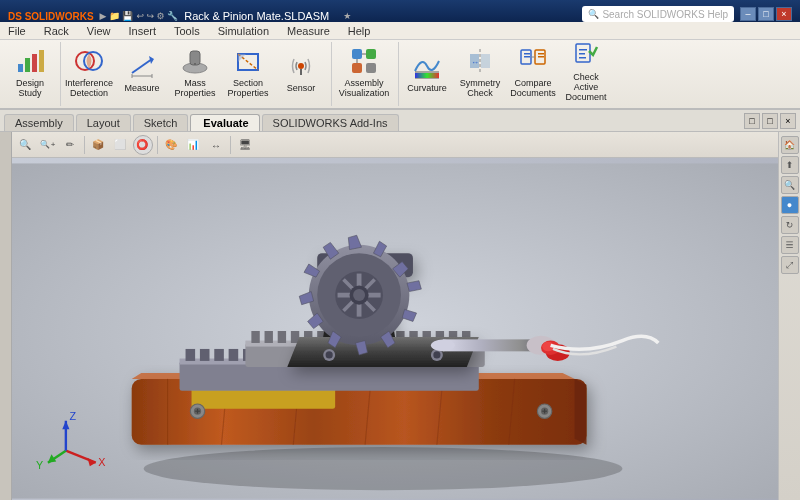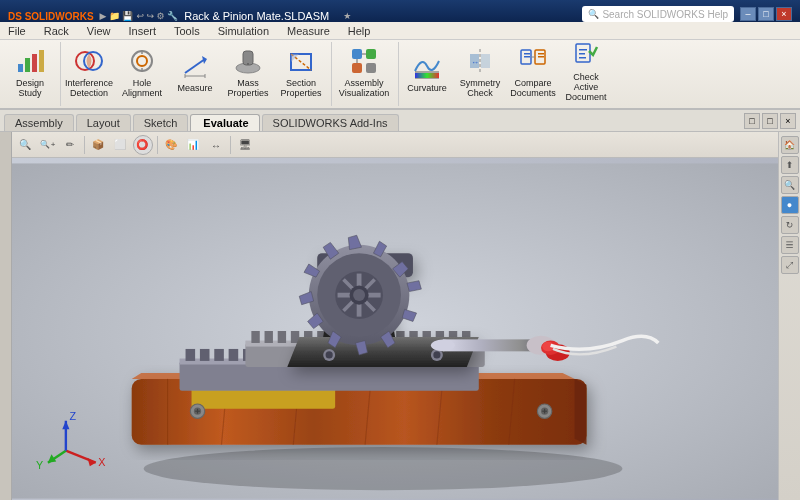--- a/index.html
+++ b/index.html
@@ -250,31 +250,20 @@
           <ellipse cx="11" cy="15" rx="9" ry="9" fill="none" stroke="#cc3333" stroke-width="2"></ellipse>
           <ellipse cx="19" cy="15" rx="9" ry="9" fill="none" stroke="#3366cc" stroke-width="2"></ellipse>
           <path d="M15 8 Q20 15 15 22 Q10 15 15 8" fill="#cc6633" opacity="0.5"></path>
         </svg>
       </div>
       <span class="btn-label">Interference<br>Detection</span>
     </div>
     <div class="toolbar-btn">
       <div class="icon-box">
         <svg width="30" height="30" viewBox="0 0 30 30">
-          <circle cx="15" cy="15" r="10" fill="none" stroke="#888" stroke-width="2"></circle>
-          <circle cx="15" cy="15" r="5" fill="none" stroke="#cc6600" stroke-width="2"></circle>
-          <line x1="15" y1="4" x2="15" y2="8" stroke="#888" stroke-width="1.5"></line>
-          <line x1="15" y1="22" x2="15" y2="26" stroke="#888" stroke-width="1.5"></line>
-        </svg>
-      </div>
-      <span class="btn-label">Hole<br>Alignment</span>
-    </div>
-    <div class="toolbar-btn">
-      <div class="icon-box">
-        <svg width="30" height="30" viewBox="0 0 30 30">
           <line x1="5" y1="22" x2="25" y2="8" stroke="#3366cc" stroke-width="2"></line>
           <polygon points="22,5 27,8 24,13" fill="#3366cc"></polygon>
           <line x1="5" y1="25" x2="25" y2="25" stroke="#888" stroke-width="1"></line>
           <line x1="5" y1="23" x2="5" y2="27" stroke="#888" stroke-width="1"></line>
           <line x1="25" y1="23" x2="25" y2="27" stroke="#888" stroke-width="1"></line>
         </svg>
       </div>
       <span class="btn-label">Measure</span>
     </div>
     <div class="toolbar-btn">
@@ -289,20 +278,33 @@
     </div>
     <div class="toolbar-btn">
       <div class="icon-box">
         <svg width="30" height="30" viewBox="0 0 30 30">
           <rect x="5" y="8" width="20" height="16" fill="none" stroke="#3366cc" stroke-width="2"></rect>
           <line x1="5" y1="8" x2="25" y2="24" stroke="#cc6600" stroke-width="1.5" stroke-dasharray="3,2"></line>
           <polygon points="5,8 13,8 5,16" fill="#99aacc" opacity="0.5"></polygon>
         </svg>
       </div>
       <span class="btn-label">Section<br>Properties</span>
+    </div>
+    <div class="toolbar-btn">
+      <div class="icon-box">
+        <svg width="30" height="30" viewBox="0 0 30 30">
+          <path d="M8 22 Q5 15 8 8" fill="none" stroke="#aaa" stroke-width="1.5"></path>
+          <path d="M22 22 Q25 15 22 8" fill="none" stroke="#aaa" stroke-width="1.5"></path>
+          <path d="M11 19 Q9 15 11 11" fill="none" stroke="#888" stroke-width="1.5"></path>
+          <path d="M19 19 Q21 15 19 11" fill="none" stroke="#888" stroke-width="1.5"></path>
+          <circle cx="15" cy="15" r="3" fill="#cc4400"></circle>
+          <line x1="15" y1="18" x2="15" y2="24" stroke="#666" stroke-width="2"></line>
+        </svg>
+      </div>
+      <span class="btn-label">Sensor</span>
     </div>
   </div>
 
   <div class="toolbar-group">
     <div class="toolbar-btn" style="width:60px;">
       <div class="icon-box">
         <svg width="30" height="30" viewBox="0 0 30 30">
           <rect x="3" y="3" width="10" height="10" rx="2" fill="#4488cc"></rect>
           <rect x="17" y="3" width="10" height="10" rx="2" fill="#44aa44"></rect>
           <rect x="3" y="17" width="10" height="10" rx="2" fill="#cc6633"></rect>

